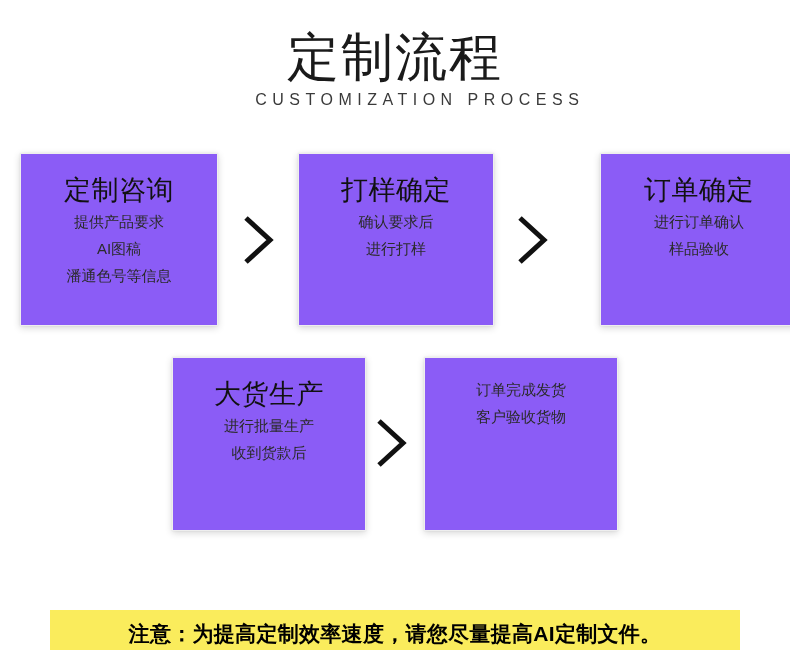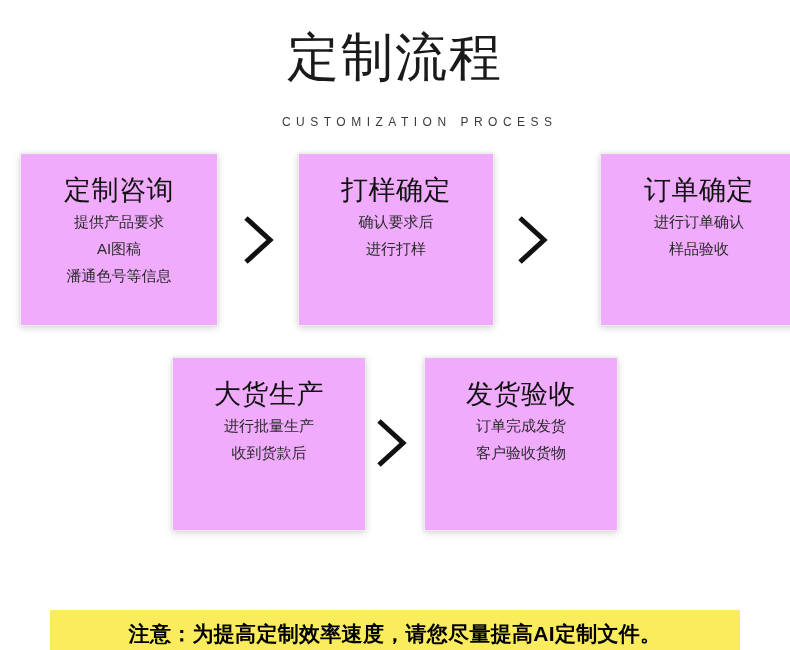--- a/index.html
+++ b/index.html
@@ -33,35 +33,35 @@
   .main-title {
     font-size: 52px;
     line-height: 58px;
     font-weight: 400;
     color: #1a1a1a;
     letter-spacing: 2px;
     white-space: nowrap;
   }
 
   .sub-title {
-    margin-top: 26px;
-    font-size: 12px;
+    margin-top: 4px;
+    font-size: 16px;
     line-height: 20px;
     font-weight: 400;
     color: #3a3a3a;
     letter-spacing: 5.5px;
     text-indent: 5.5px;
     white-space: nowrap;
     padding-left: 44px;
   }
 
   
   .card {
     position: absolute;
-    background: #f0abfc;
+    background: #8b5cf6;
     border: 1px solid #eeeeee;
     box-shadow: 0 2px 7px rgba(0,0,0,0.16), 0 0 2px rgba(0,0,0,0.07);
     padding-top: 18px;
     text-align: center;
   }
 
   .card-title {
     font-size: 27px;
     line-height: 36px;
     font-weight: 400;
@@ -180,21 +180,20 @@
     </div>
   </div>
 
   <div class="chevron chev-3">
     <svg viewBox="0 0 40 56" xmlns="http://www.w3.org/2000/svg">
       <polyline points="8,6 32,28 8,50" fill="none" stroke="#111111" stroke-width="5" stroke-linecap="butt" stroke-linejoin="miter"></polyline>
     </svg>
   </div>
 
   <div class="card card-5">
-    <div class="card-title">发货验收</div>
     <div class="card-lines">
       <div class="card-line">订单完成发货</div>
       <div class="card-line">客户验收货物</div>
     </div>
   </div>
 
   <div class="notice">
     <span class="notice-text">注意：为提高定制效率速度，请您尽量提高AI定制文件。</span>
   </div>
 

